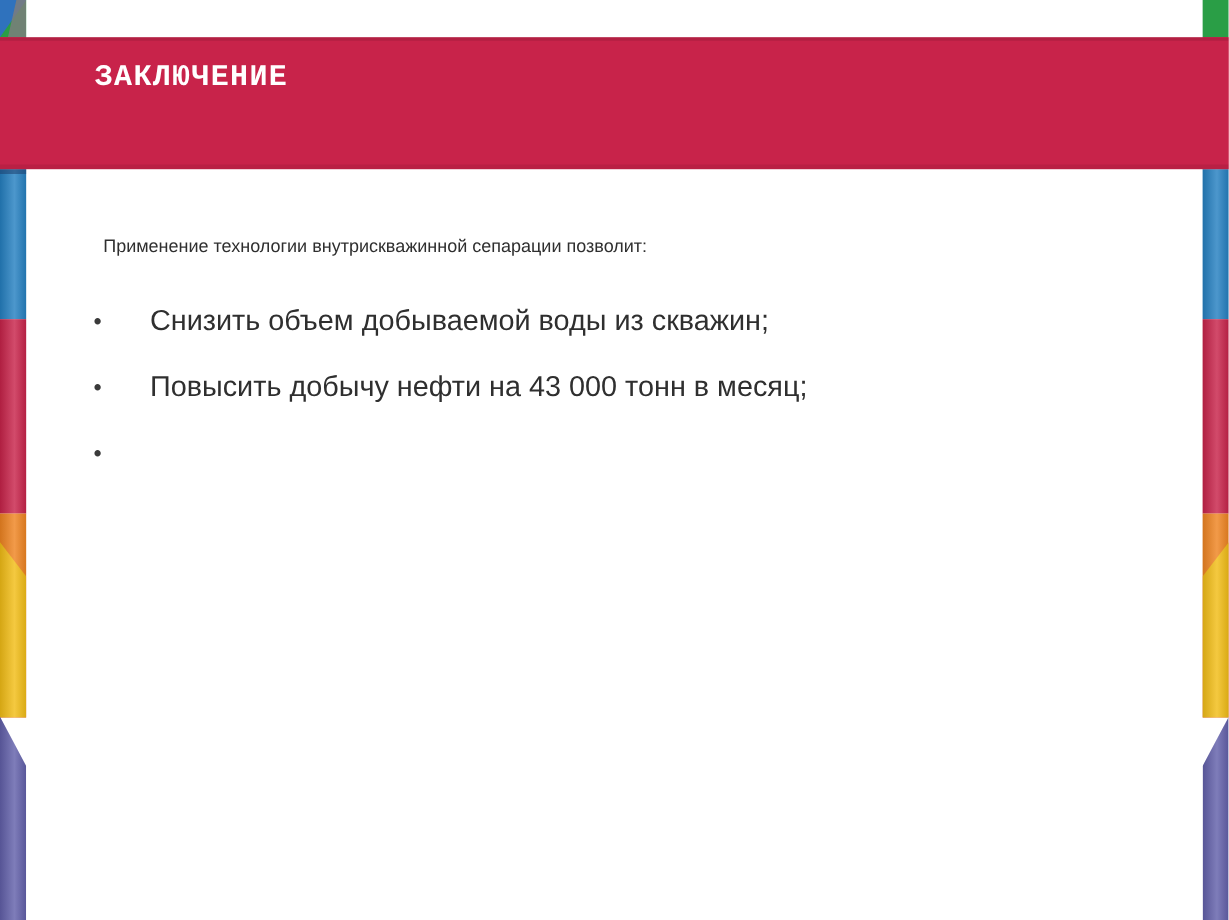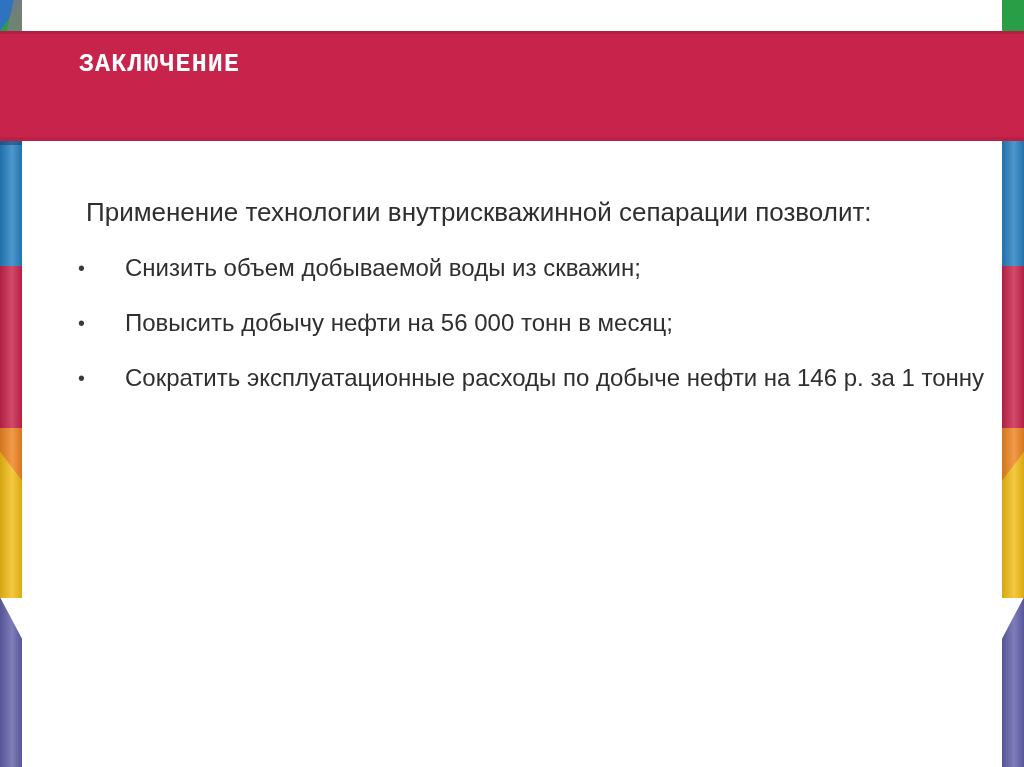--- a/index.html
+++ b/index.html
@@ -83,21 +83,21 @@
     position: absolute;
     left: 0;
     top: 141px;
     width: 1024px;
     height: 626px;
   }
   .intro-line {
     position: absolute;
     left: 86px;
     top: 56px;
-    font-size: 26px;
+    font-size: 15px;
     color: #2f2f2f;
     font-family: "Liberation Sans", "DejaVu Sans", sans-serif;
     white-space: nowrap;
   }
   .bullet-row {
     position: absolute;
     left: 78px;
     width: 920px;
     height: 28px;
   }
@@ -174,23 +174,22 @@
 
     <div class="intro-line">Применение технологии внутрискважинной сепарации позволит:</div>
 
     <div class="bullet-row b1">
       <span class="bullet-mark">•</span>
       <span class="bullet-text">Снизить объем добываемой воды из скважин;</span>
     </div>
 
     <div class="bullet-row b2">
       <span class="bullet-mark">•</span>
-      <span class="bullet-text">Повысить добычу нефти на 56 000 тонн в месяц;</span>
+      <span class="bullet-text">Повысить добычу нефти на 43 000 тонн в месяц;</span>
     </div>
 
     <div class="bullet-row b3">
       <span class="bullet-mark">•</span>
-      <span class="bullet-text">Сократить эксплуатационные расходы по добыче нефти на 146 р. за 1 тонну</span>
     </div>
 
   </div>
 
 </div>
 
 </body></html>

